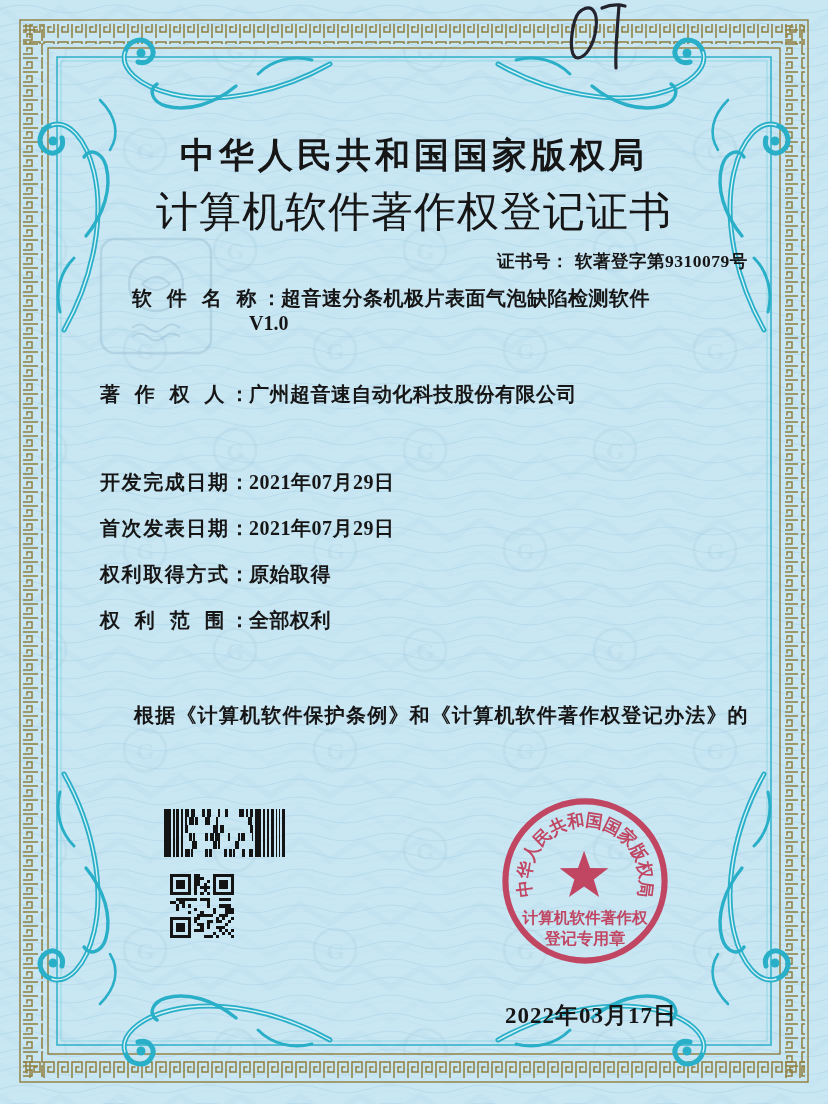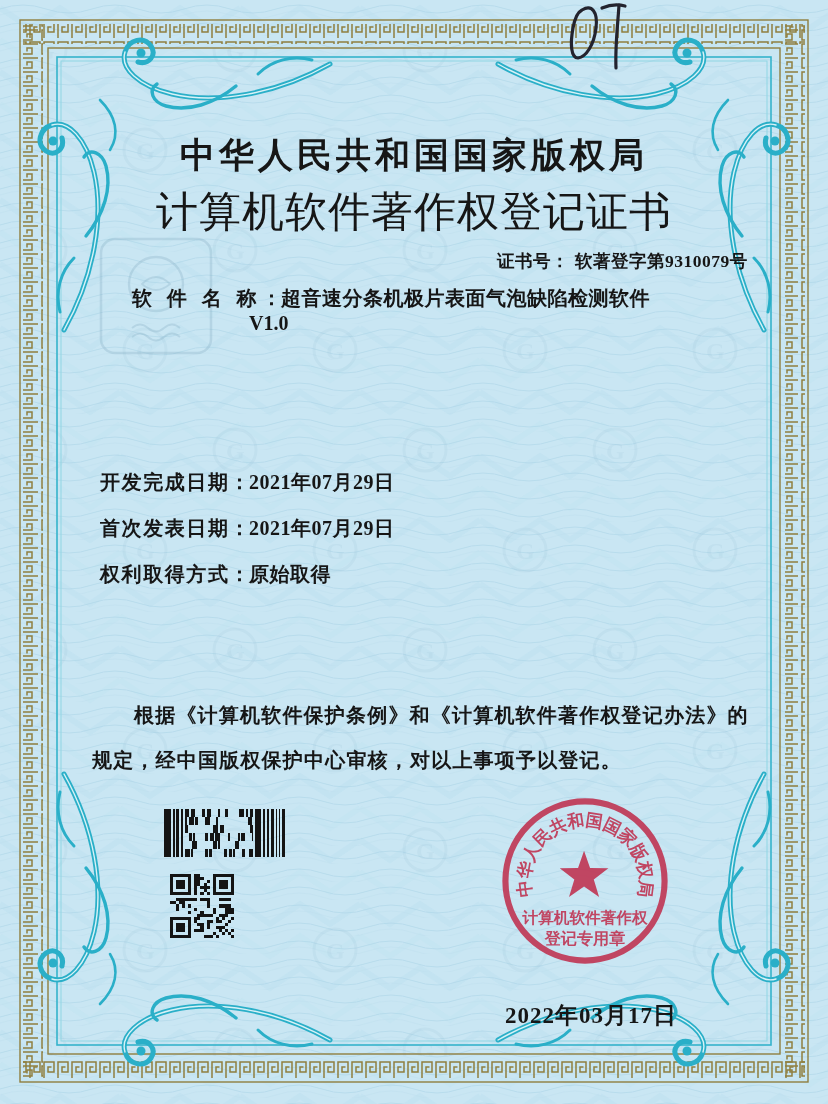--- a/index.html
+++ b/index.html
@@ -156,35 +156,42 @@
     <span>证书号：</span>
     <span>软著登字第9310079号</span>
   </div>
 
   <div class="field r0">
     <span class="lbl">软 件 名 称：</span>
     <span class="val">超音速分条机极片表面气泡缺陷检测软件</span>
   </div>
   <div class="r0b">V1.0</div>
 
+  <div class="field r1">
+    <span class="lbl">著 作 权 人：</span>
+    <span class="val">广州超音速自动化科技股份有限公司</span>
+  </div>
   <div class="field r2">
     <span class="lbl">开发完成日期：</span>
     <span class="val">2021年07月29日</span>
   </div>
   <div class="field r3">
     <span class="lbl">首次发表日期：</span>
     <span class="val">2021年07月29日</span>
   </div>
   <div class="field r4">
     <span class="lbl">权利取得方式：</span>
     <span class="val">原始取得</span>
   </div>
+  <div class="field r5">
+    <span class="lbl">权 利 范 围：</span>
+    <span class="val">全部权利</span>
+  </div>
 
   <div class="stmt stmt1">根据《计算机软件保护条例》和《计算机软件著作权登记办法》的</div>
-  <div class="stmt stmt2">规定，经中国版权保护中心审核，对以上事项予以登记。</div>
 
   <svg class="barcode" id="barcode" width="122" height="48" shape-rendering="crispEdges" aria-hidden="true">
       <rect x="0" y="0" width="7" height="48" fill="#141414"></rect>
       <rect x="9" y="0" width="1.5" height="48" fill="#141414"></rect>
       <rect x="12" y="0" width="3" height="48" fill="#141414"></rect>
       <rect x="17" y="0" width="1.5" height="48" fill="#141414"></rect>
       <rect x="21" y="0" width="4" height="8" fill="#141414"></rect>
       <rect x="27" y="0" width="4" height="8" fill="#141414"></rect>
       <rect x="38" y="0" width="3" height="8" fill="#141414"></rect>
       <rect x="43" y="0" width="4" height="8" fill="#141414"></rect>

